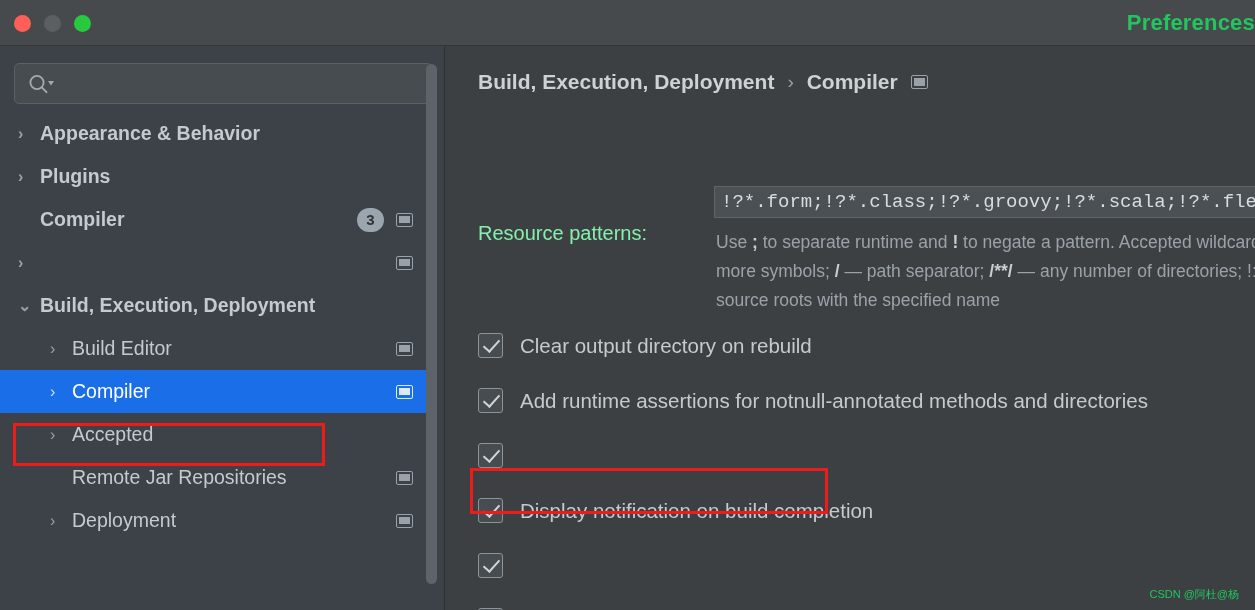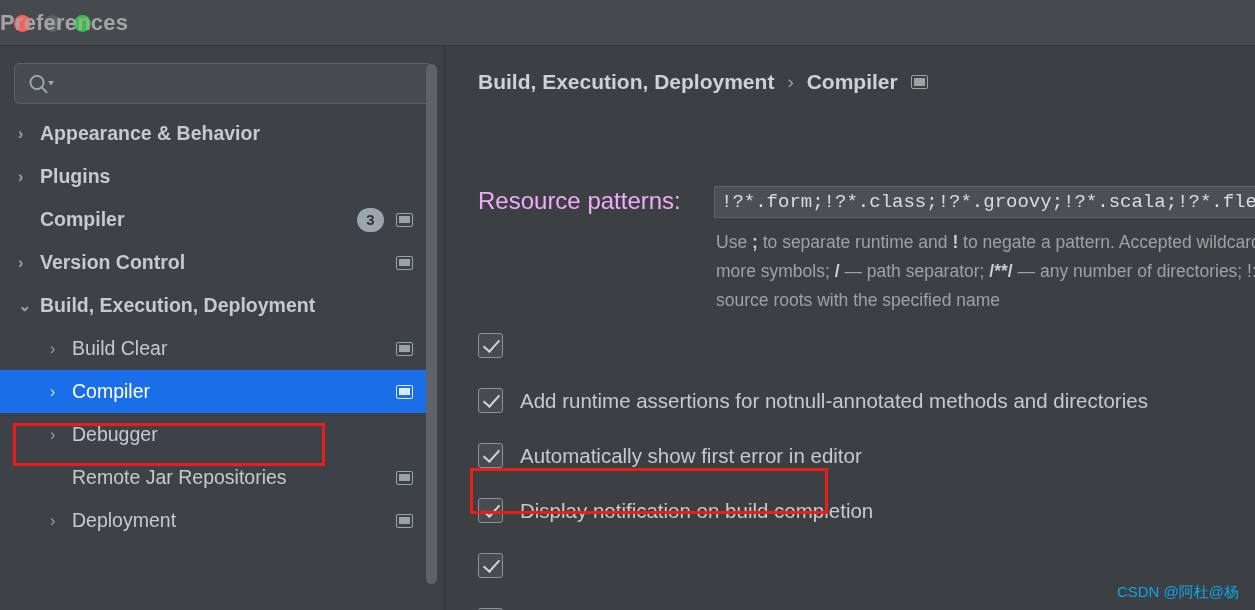--- a/index.html
+++ b/index.html
@@ -38,24 +38,24 @@
     display: block;
   }
   .light.close   { background: #ff5f57; }
   .light.min     { background: #5b5f62; }
   .light.max     { background: #27c93f; }
 
   .title-text {
     position: absolute;
     top: 10px; left: 0;
     width: 1255px;
-    text-align: left;
+    text-align: right;
     font-size: 22px;
     font-weight: bold;
-    color: #a3a3a3;
+    color: #22c55e;
     letter-spacing: .2px;
   }
 
   
   .sidebar {
     position: absolute;
     top: 46px; left: 0;
     width: 445px; height: 564px;
     background: #3c4247;
     border-right: 1px solid #2e3134;
@@ -193,24 +193,25 @@
   }
   .crumb-sep { color: #9aa1a8; font-weight: normal; font-size: 19px; }
 
   .res-row {
     position: absolute;
     top: 140px; left: 32px;
     display: flex;
     align-items: flex-start;
   }
   .res-label {
-    font-size: 24px;
-    color: #f0abfc;
+    font-size: 20px;
+    color: #86efac;
     line-height: 30px;
     white-space: nowrap;
+    margin-top: 32px;
   }
   .res-field {
     position: absolute;
     top: 140px; left: 268px;
     width: 600px; height: 32px;
     background: #4b5054;
     border: 1px solid #5f6469;
     overflow: hidden;
   }
   .res-field input {
@@ -275,22 +276,22 @@
     border: 3px solid #ee1b1b;
     pointer-events: none;
     z-index: 40;
   }
   #annot-compiler { left: 13px;  top: 423px; width: 312px; height: 43px; }
   #annot-build    { left: 470px; top: 468px; width: 358px; height: 46px; }
 
   .watermark {
     position: absolute;
     right: 16px; bottom: 8px;
-    font-size: 15px;
-    color: #0ea5e9;
+    font-size: 11px;
+    color: #22c55e;
     z-index: 30;
     white-space: nowrap;
   }
 </style>
 </head>
 <body>
 
 <div class="window">
 
   <div class="titlebar">
@@ -330,50 +331,49 @@
         <span class="chev hidden">›</span>
         <span class="row-label">Compiler</span>
         <span class="row-right">
           <span class="badge">3</span>
           <span class="scope-icon"></span>
         </span>
       </div>
 
       <div class="tree-row lvl0">
         <span class="chev">›</span>
-        <span class="row-label">Version Control</span>
         <span class="row-right">
           <span class="scope-icon"></span>
         </span>
       </div>
 
       <div class="tree-row lvl0">
         <span class="chev">⌄</span>
         <span class="row-label">Build, Execution, Deployment</span>
       </div>
 
       <div class="tree-row lvl1">
         <span class="chev">›</span>
-        <span class="row-label">Build Clear</span>
+        <span class="row-label">Build Editor</span>
         <span class="row-right">
           <span class="scope-icon"></span>
         </span>
       </div>
 
       <div class="tree-row lvl1 selected">
         <span class="chev">›</span>
         <span class="row-label">Compiler</span>
         <span class="row-right">
           <span class="scope-icon"></span>
         </span>
       </div>
 
       <div class="tree-row lvl1">
         <span class="chev">›</span>
-        <span class="row-label">Debugger</span>
+        <span class="row-label">Accepted</span>
       </div>
 
       <div class="tree-row lvl1">
         <span class="chev hidden">›</span>
         <span class="row-label">Remote Jar Repositories</span>
         <span class="row-right">
           <span class="scope-icon"></span>
         </span>
       </div>
 
@@ -411,30 +411,30 @@
     <div class="res-help">
       <div><span>Use </span><b>;</b><span> to separate runtime and </span><b>!</b><span> to negate a pattern. Accepted wildcards: ? — one symbol; * — zero or</span></div>
       <div><span>more symbols; </span><b>/</b><span> — path separator; </span><b>/**/</b><span> — any number of directories; !:dir:/ — exclude all the directories under</span></div>
       <div>source roots with the specified name</div>
     </div>
 
     <div class="cb-list">
 
       <div class="cb-row">
         <span class="cb-box checked"></span>
+        <span class="cb-label">Clear output directory on rebuild</span>
       </div>
 
       <div class="cb-row">
         <span class="cb-box checked"></span>
         <span class="cb-label">Add runtime assertions for notnull-annotated methods and directories</span>
       </div>
 
       <div class="cb-row">
         <span class="cb-box checked"></span>
-        <span class="cb-label">Automatically show first error in editor</span>
       </div>
 
       <div class="cb-row">
         <span class="cb-box checked"></span>
         <span class="cb-label">Display notification on build completion</span>
       </div>
 
       <div class="cb-row">
         <span class="cb-box checked"></span>
       </div>

